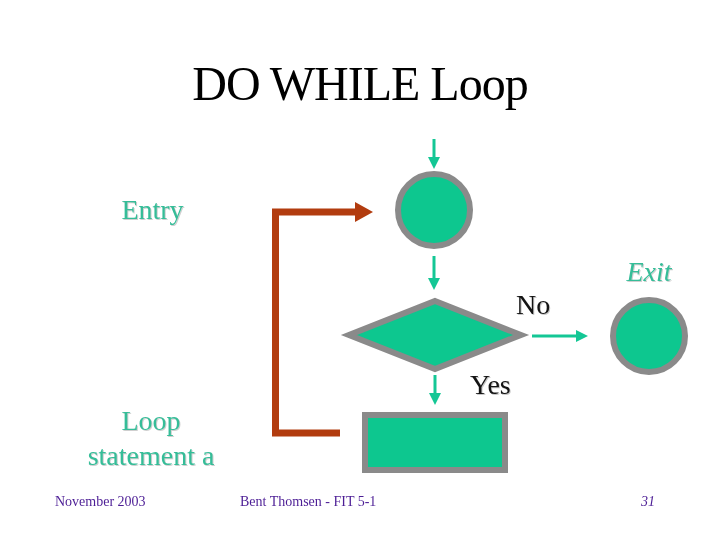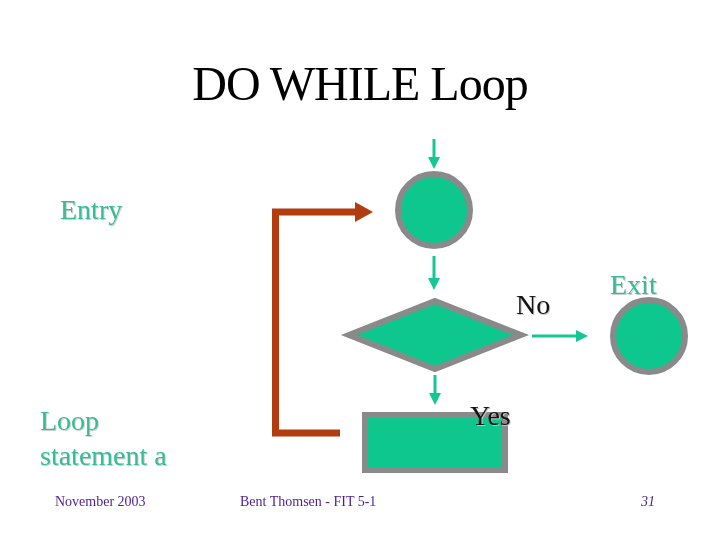--- a/index.html
+++ b/index.html
@@ -35,21 +35,21 @@
   .loop-line{stroke:var(--rust);stroke-width:7;fill:none;}
   .loop-head{fill:var(--rust);stroke:none;}
   .label{
     position:absolute;
     font-size:28px;
     line-height:35px;
     color:var(--teal-text);
     text-shadow:1px 1px 0 #cfcfcf;
     white-space:nowrap;
   }
-  .label.centered{text-align:left;}
+  .label.centered{text-align:center;}
   .label.dark{
     color:var(--dark-text);
     text-shadow:1px 1px 0 #c6c6c6;
   }
   .footer-item{
     position:absolute;
     top:493px;
     font-size:14px;
     line-height:18px;
     color:#4c1d95;
@@ -99,23 +99,23 @@
   </svg>
 
   <div class="label centered" style="left:60px;top:192px;width:185px;">Entry</div>
 
 
   <div class="label centered" style="left:40px;top:403px;width:222px;">
     <div>Loop</div>
     <div>statement a</div>
   </div>
 
-  <div class="label centered" style="left:610px;top:267px;width:78px;">Exit</div>
+  <div class="label centered" style="left:610px;top:254px;width:78px;font-style:italic;">Exit</div>
 
   <div class="label dark" style="left:516px;top:287px;">No</div>
 
-  <div class="label dark" style="left:470px;top:367px;margin-top:31px;">Yes</div>
+  <div class="label dark" style="left:470px;top:367px;">Yes</div>
 
   <div class="footer-item" style="left:55px;">November 2003</div>
   <div class="footer-item" style="left:240px;width:220px;text-align:left;">Bent Thomsen - FIT 5-1</div>
   <div class="footer-item" style="left:641px;font-style:italic;">31</div>
 
 </div>
 
 </body></html>

